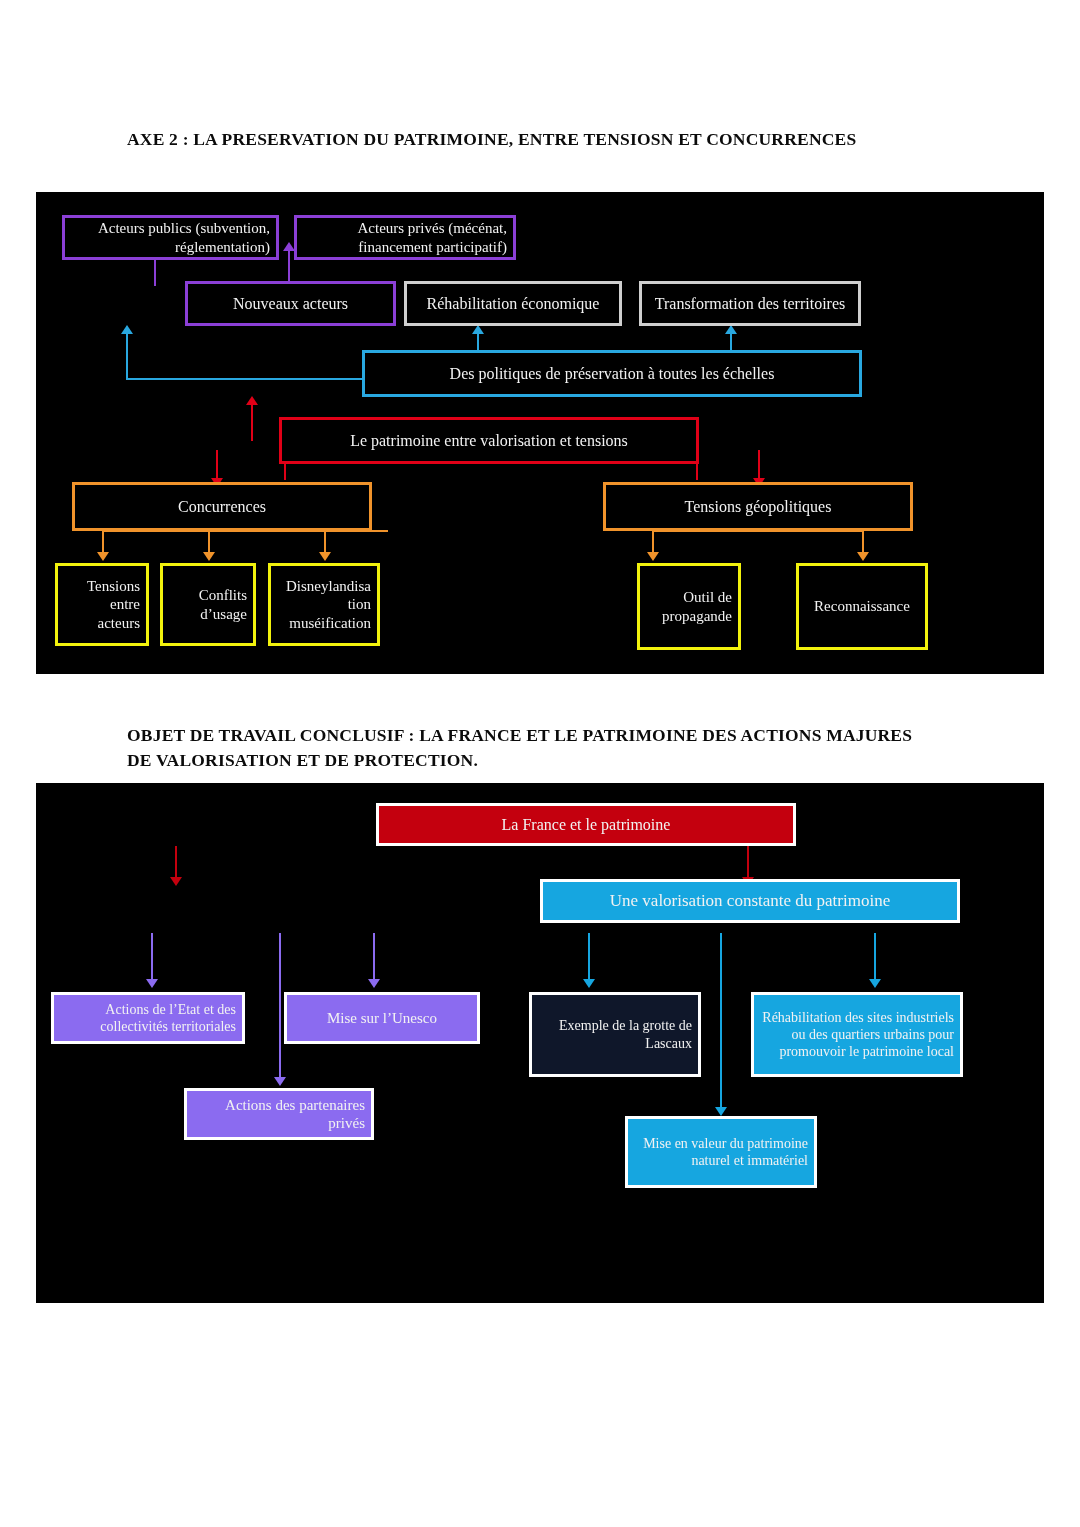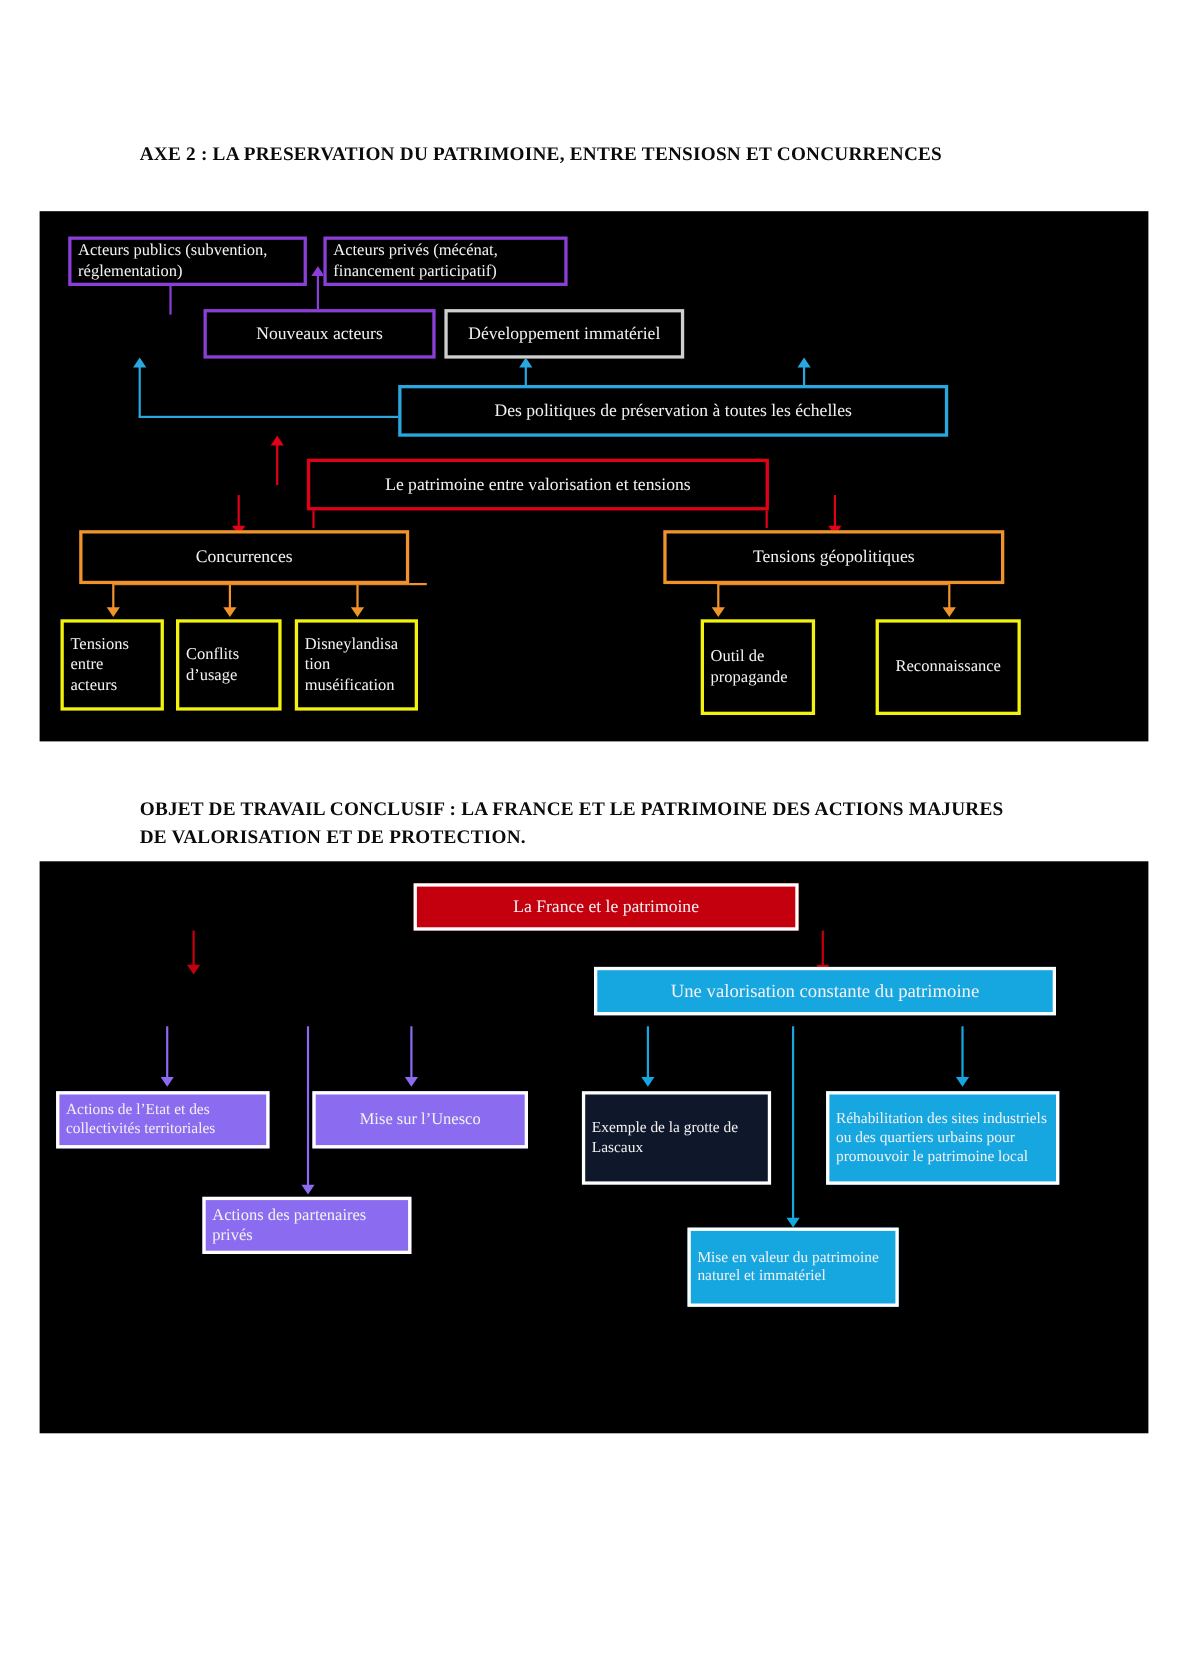--- a/index.html
+++ b/index.html
@@ -41,21 +41,21 @@
   #panel-axe2  { left: 36px; top: 192px; width: 1008px; height: 482px; }
   #panel-objet { left: 36px; top: 783px; width: 1008px; height: 520px; }
 
   
   .node {
     position: absolute;
     box-sizing: border-box;
     display: flex;
     align-items: center;
     justify-content: center;
-    text-align: left;
+    text-align: right;
     color: #f2f2f2;
     font-family: "Liberation Serif", serif;
     line-height: 1.22;
     padding: 2px 6px;
     overflow: hidden;
   }
 
   
   .outline { background: #000000; }
 
@@ -131,23 +131,26 @@
 
     <div class="node outline" style="left:258px; top:23px; width:222px; height:45px; border:3px solid #8b3fd6; font-size:15px;">
       <span>Acteurs privés (mécénat, financement participatif)</span>
     </div>
 
     <div class="node outline" style="left:149px; top:89px; width:211px; height:45px; border:3px solid #8b3fd6; font-size:16px;">
       <span>Nouveaux acteurs</span>
     </div>
 
     <div class="node outline" style="left:368px; top:89px; width:218px; height:45px; border:3px solid #cfcfcf; font-size:16px;">
-      <span>Développement immatériel</span>
-    </div>
-
+      <span>Réhabilitation économique</span>
+    </div>
+
+    <div class="node outline" style="left:603px; top:89px; width:222px; height:45px; border:3px solid #cfcfcf; font-size:16px;">
+      <span>Transformation des territoires</span>
+    </div>
 
     <div class="node outline" style="left:326px; top:158px; width:500px; height:47px; border:3px solid #29a8e0; font-size:16px;">
       <span>Des politiques de préservation à toutes les échelles</span>
     </div>
 
     <div class="node outline" style="left:243px; top:225px; width:420px; height:47px; border:3px solid #e00017; font-size:16px;">
       <span>Le patrimoine entre valorisation et tensions</span>
     </div>
 
     <div class="node outline" style="left:36px; top:290px; width:300px; height:49px; border:3px solid #f0932b; font-size:16px;">
@@ -196,21 +199,21 @@
     <div class="ln vl" style="left:243px; top:150px; height:146px; border-color:#8b6bf0;"></div>
     <div class="arw arw-down" style="left:238px; top:294px; border-top-color:#8b6bf0;"></div>
 
     <div class="ln vl" style="left:552px; top:150px; height:48px; border-color:#16a6e0;"></div>
     <div class="arw arw-down" style="left:547px; top:196px; border-top-color:#16a6e0;"></div>
     <div class="ln vl" style="left:838px; top:150px; height:48px; border-color:#16a6e0;"></div>
     <div class="arw arw-down" style="left:833px; top:196px; border-top-color:#16a6e0;"></div>
     <div class="ln vl" style="left:684px; top:150px; height:176px; border-color:#16a6e0;"></div>
     <div class="arw arw-down" style="left:679px; top:324px; border-top-color:#16a6e0;"></div>
 
-    <div class="node filled" style="left:340px; top:20px; width:350px; height:43px; background:#c4000e; font-size:16px;">
+    <div class="node filled" style="left:340px; top:20px; width:420px; height:43px; background:#c4000e; font-size:16px;">
       <span>La France et le patrimoine</span>
     </div>
 
 
     <div class="node filled" style="left:504px; top:96px; width:420px; height:44px; background:#16a6e0; font-size:17px;">
       <span>Une valorisation constante du patrimoine</span>
     </div>
 
     <div class="node filled" style="left:15px; top:209px; width:194px; height:52px; background:#8b6bf0; font-size:14px;">
       <span>Actions de l’Etat et des collectivités territoriales</span>

